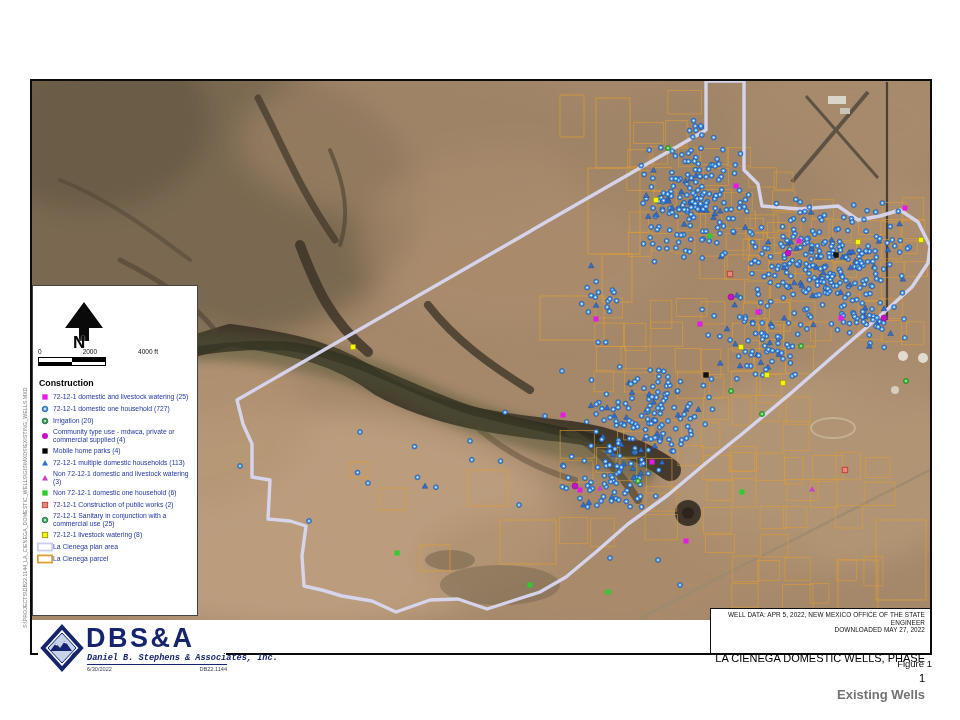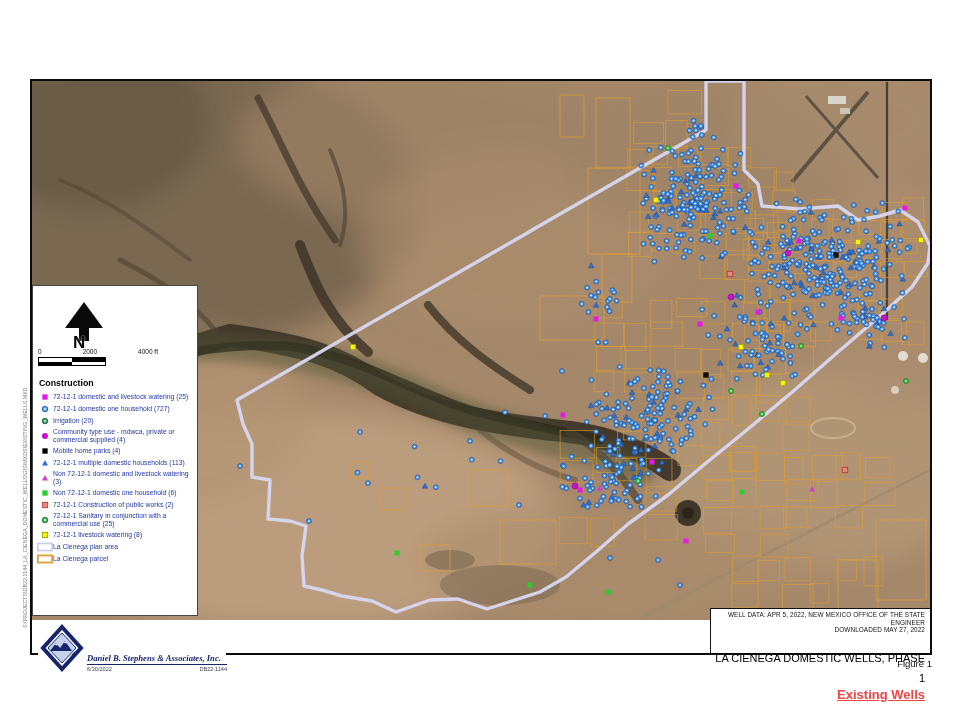--- a/index.html
+++ b/index.html
@@ -13,21 +13,21 @@
   
   #map-wrap{left:32px;top:81px;width:898px;height:539px;overflow:hidden;}
   #map-svg{display:block;}
 
   
   #title-notch{left:710px;top:608px;width:220px;height:45px;background:#fff;
     border-top:1.5px solid #111;border-left:1.5px solid #111;box-sizing:border-box;
     text-align:right;padding:2px 5px 0 0;}
   .src-line{font-size:6.4px;line-height:7.6px;color:#111;letter-spacing:.1px;}
   #map-title{font-size:11px;line-height:20px;color:#000;margin-top:14px;}
-  #map-subtitle{font-size:13px;line-height:14px;font-weight:bold;color:#ef4444;text-decoration:underline;}
+  #map-subtitle{font-size:13px;line-height:14px;font-weight:bold;color:#737373;}
   #figure-label{left:840px;top:658px;width:92px;text-align:right;font-size:9.5px;color:#111;}
 
   
   #panel{left:32px;top:285px;width:166px;height:331px;background:#fff;
     border:1px solid #444;box-sizing:border-box;}
   #north{left:20px;top:16px;width:60px;height:64px;}
   #north .head{position:absolute;left:12px;top:0;width:0;height:0;
     border-left:19px solid transparent;border-right:19px solid transparent;
     border-bottom:26px solid #0a0a0a;}
   #north .stem{position:absolute;left:26px;top:25px;width:10px;height:14px;background:#0a0a0a;}
@@ -44,21 +44,21 @@
   .lrow{display:flex;align-items:center;margin-bottom:2px;}
   .lswatch{width:16px;flex:0 0 16px;display:flex;justify-content:center;}
   .llabel{flex:1;font-size:6.8px;line-height:8px;color:#2338a2;}
 
   
   #logo{left:38px;top:622px;width:188px;height:56px;background:#fff;}
   #logo .mark{position:absolute;left:2px;top:2px;}
   #logo .acronym{position:absolute;left:48px;top:1px;font-size:27px;font-weight:bold;
     color:#15246d;letter-spacing:2.5px;}
   #logo .company{position:absolute;left:49px;top:31px;width:140px;
-    font-family:Liberation Serif, serif;font-style:italic;font-weight:bold;font-size:8.6px;
+    font-family:Liberation Mono, monospace;font-style:italic;font-weight:bold;font-size:8.6px;
     color:#15246d;border-bottom:1.5px solid #15246d;padding-bottom:1px;white-space:nowrap;}
   #logo .nums{position:absolute;left:49px;top:44px;width:140px;display:flex;
     justify-content:space-between;font-size:5.6px;color:#445;}
 
   
   #filepath{left:22px;top:628px;transform:rotate(-90deg);transform-origin:0 0;
     width:215px;font-size:5.2px;color:#777;white-space:nowrap;letter-spacing:.1px;}
 </style>
 </head>
 <body>
@@ -1942,20 +1942,21 @@
   </div>
 
   <div id="logo" class="abs">
     <svg class="mark" width="44" height="50" viewBox="0 0 44 50">
       <polygon points="22,3 41,24 22,45 3,24" fill="#ffffff" stroke="#15246d" stroke-width="4"></polygon>
       <polygon points="22,9 36,24 22,39 8,24" fill="#c6d2ea" stroke="#15246d" stroke-width="1"></polygon>
       <polygon points="22,45 41,24 33,29 26,40" fill="#15246d"></polygon>
       <path d="M 10,27 L 16,19 L 20,24 L 25,17 L 32,27 Z" fill="#15246d"></path>
       <path d="M 15,21 L 16,19 L 18,21.5 Z M 24,19 L 25,17 L 27,19.5 Z" fill="#ffffff"></path>
     </svg>
+    <div class="acronym">DBS&amp;A</div>
     <div class="company">Daniel B. Stephens &amp; Associates, Inc.</div>
     <div class="nums">
       <span>6/30/2022</span>
       <span>DB22.1144</span>
     </div>
   </div>
 
   <div id="filepath" class="abs">S:\PROJECTS\DB22.1144_LA_CIENEGA_DOMESTIC_WELLS\GIS\MXDS\EXISTING_WELLS.MXD</div>
 
 </div>

